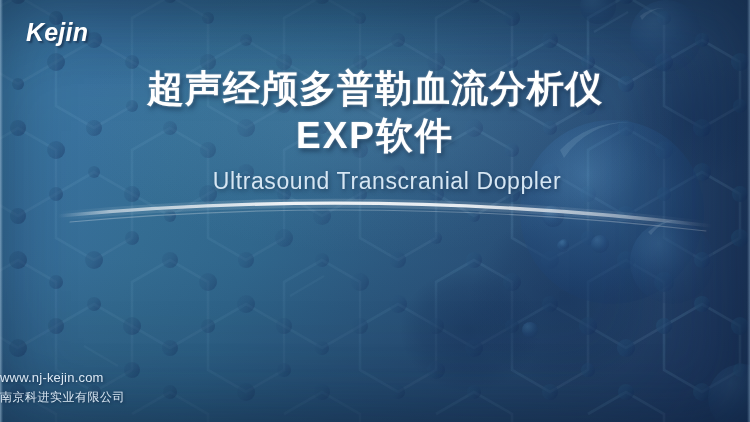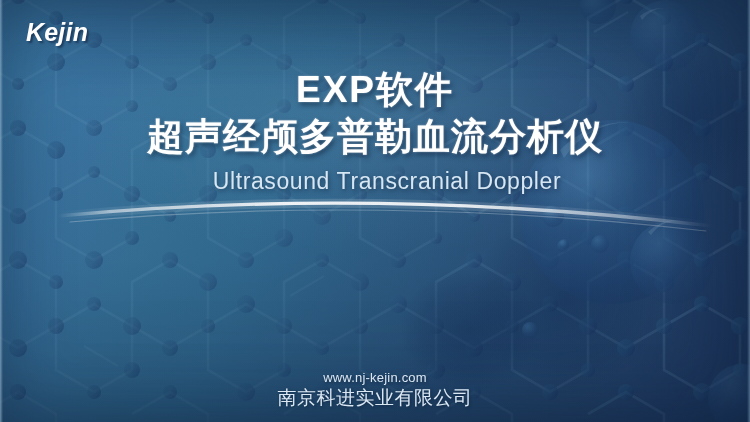--- a/index.html
+++ b/index.html
@@ -117,26 +117,26 @@
     text-shadow: 1px 2px 4px rgba(10,28,52,0.5);
     padding-left: 24px;
   }
 
   
   .footer {
     position: absolute;
     left: 0;
     right: 0;
     bottom: 14px;
-    text-align: center;
+    text-align: left;
     color: #dbe8f4;
     text-shadow: 1px 1px 3px rgba(10,28,52,0.6);
   }
   .footer-url  { font-size: 13px; line-height: 19px; letter-spacing: 0.2px; }
-  .footer-name { font-size: 19px; line-height: 21px; letter-spacing: 0.5px; }
+  .footer-name { font-size: 12px; line-height: 21px; letter-spacing: 0.5px; }
 </style>
 </head>
 <body>
 
 <div id="slide">
 
   <div class="bg-layer bg-base"></div>
 
   <svg class="bg-svg" viewBox="0 0 750 422" preserveAspectRatio="none" aria-hidden="true">
     <defs>
@@ -419,22 +419,22 @@
 
   <div class="bg-layer bg-glow"></div>
   <div class="bg-layer bg-vert"></div>
   <div class="bg-layer bg-vignette"></div>
   <div class="edge edge-left"></div>
   <div class="edge edge-right"></div>
 
   <div class="logo">Kejin</div>
 
   <div class="headline">
+    <div class="title-line title-line-1">超声经颅多普勒血流分析仪</div>
     <div class="title-line title-line-2">EXP软件</div>
-    <div class="title-line title-line-1">超声经颅多普勒血流分析仪</div>
   </div>
 
   <div class="subtitle">Ultrasound Transcranial Doppler</div>
 
   <div class="footer">
     <div class="footer-url">www.nj-kejin.com</div>
     <div class="footer-name">南京科进实业有限公司</div>
   </div>
 
 </div>

